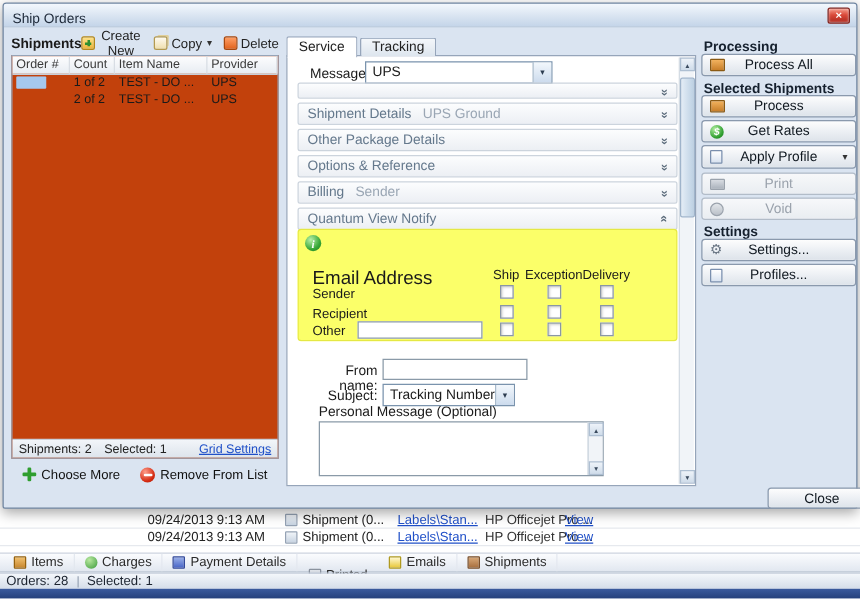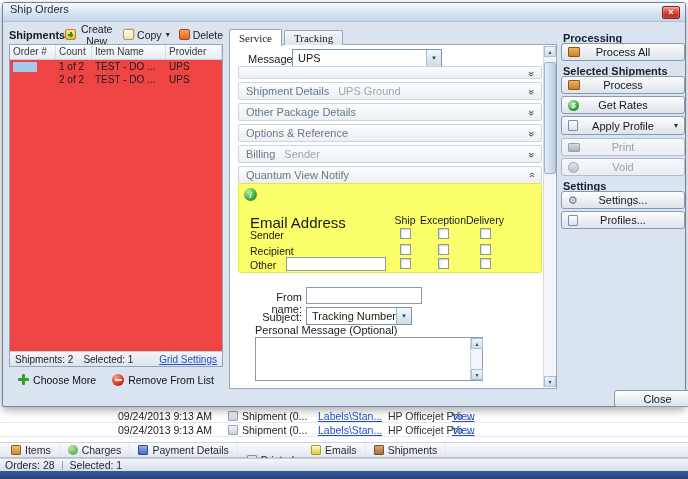--- a/index.html
+++ b/index.html
@@ -25,56 +25,56 @@
 .t-payment{background:linear-gradient(#9ab0e8,#4a66c8);border:1px solid #32489a}
 .t-printed{background:linear-gradient(#e0e4ea,#a8b0ba);border:1px solid #8a929e}
 .t-emails{background:linear-gradient(#fff8d0,#e8c83a);border:1px solid #b09a20}
 .t-shipments{background:linear-gradient(#d8a878,#a87040);border:1px solid #7a4e28}
 .statusbar{position:absolute;left:0;top:458px;width:688px;height:13px;background:linear-gradient(#f4f7fb,#d4dde9);border-top:1px solid #c2ccda;display:flex;align-items:center;padding-left:5px;font-size:10.5px;color:#1c2430}
 .vsep{width:1px;height:9px;background:#9aa6b6;margin:0 7px}
 .bottom-strip{position:absolute;left:0;top:471px;width:688px;height:8px;background:linear-gradient(#3a5a9e,var(--statusbar-strip,#24407a))}
 
 
 .dialog{position:absolute;left:2px;top:2px;width:684px;height:405px;background:var(--dialog-bg,#dae4f1);border:1px solid #6e84a0;border-radius:3px 3px 2px 2px;box-shadow:0 3px 10px rgba(0,0,0,.35);z-index:5}
-.titlebar{position:relative;height:19px;background:linear-gradient(#f3f8fd,#d9e4f1 55%,#c4d5e9);border-bottom:1px solid #aebfd4;border-radius:2px 2px 0 0;display:flex;align-items:flex-start;padding:0 7px;font-size:11px;color:#1c2838}
+.titlebar{position:relative;height:19px;background:linear-gradient(#f3f8fd,#d9e4f1 55%,#c4d5e9);border-bottom:1px solid #aebfd4;border-radius:2px 2px 0 0;display:flex;align-items:flex-end;padding:0 7px;font-size:11px;color:#1c2838}
 .closebtn{position:absolute;right:5px;top:3px;width:18px;height:13px;background:linear-gradient(#f59a8a,#da4a3a 45%,#ac261c);border:1px solid #82201a;border-radius:2px;color:#fff;font-size:9px;font-weight:bold;line-height:11px;text-align:center;box-shadow:inset 0 0 2px rgba(255,255,255,.7);cursor:pointer}
 .dbody{position:relative;height:384px}
 
 
 .left-head{position:absolute;left:6px;top:5px;width:214px;height:15px;display:flex;align-items:center}
 .bold{font-weight:bold}
 .ltools{display:flex;gap:9px;margin-left:auto}
 .tool{display:flex;align-items:center;gap:3px;font-size:10.5px;background:none;border:none;color:#222;cursor:pointer;font-family:inherit}
 .ico{width:11px;height:11px;border-radius:2px;position:relative;flex:0 0 auto}
 .ico-new{background:linear-gradient(#ffe38a,#ecb43a);border:1px solid #b4881c}
 .ico-new::before{content:"";position:absolute;left:2px;top:4px;width:5px;height:1.5px;background:#2f8f2f}
 .ico-new::after{content:"";position:absolute;left:4px;top:2px;width:1.5px;height:5px;background:#2f8f2f}
 .ico-copy{background:linear-gradient(#fefaf0,#f0dfae);border:1px solid #b49a50;box-shadow:2px -2px 0 -1px #e0cf9a}
 .ico-del{background:linear-gradient(#ff9f66,#e2641f);border:1px solid #a8480e}
 .dd{font-size:8px;color:#333;margin-left:1px}
-.lgrid{position:absolute;left:6px;top:22px;width:214px;height:323px;background:#ef4444;border:1px solid #95a4b8}
+.lgrid{position:absolute;left:6px;top:22px;width:214px;height:323px;background:#c2410c;border:1px solid #95a4b8}
 .ghead{display:flex;height:15px;background:linear-gradient(#fdfdfe,#e7ecf2);border-bottom:1px solid #c8cfd9}
 .gh{padding:1px 3px;border-right:1px solid #d8dde4;font-size:10px;color:#3a3a3a;white-space:nowrap;overflow:hidden}
 .grow{display:flex;height:13px;font-size:10px;align-items:center}
 .gc{padding:0 3px;white-space:nowrap;overflow:hidden}
 .c1{width:46px}.c2{width:36px}.c3{width:74px}.c4{flex:1}
 .selblock{display:inline-block;width:24px;height:10px;background:var(--selection-blue,#a6c8ee);border-radius:1px;vertical-align:middle}
 .gfoot{position:absolute;left:0;bottom:0;width:100%;height:15px;background:linear-gradient(#f2f5f9,#dde4ec);border-top:1px solid #c8cfd9;display:flex;align-items:center;gap:10px;padding:0 5px;font-size:10px;color:#222}
 .gfoot .link{margin-left:auto;font-size:10px}
 .left-actions{position:absolute;left:6px;top:352px;width:214px;display:flex;justify-content:center;gap:16px;font-size:10.5px;align-items:center}
 .lact{display:flex;align-items:flex-start;gap:4px;background:none;border:none;font-family:inherit;font-size:10.5px;color:#111;cursor:pointer}
 .plus{width:11px;height:11px;position:relative}
 .plus::before{content:"";position:absolute;left:0;top:4px;width:11px;height:3px;background:#2f9e2f;border-radius:1px}
 .plus::after{content:"";position:absolute;left:4px;top:0;width:3px;height:11px;background:#2f9e2f;border-radius:1px}
 .minus{width:12px;height:12px;border-radius:50%;background:radial-gradient(circle at 35% 30%,#ff9d8a,#d42b12 65%,#a81c08);position:relative}
 .minus::after{content:"";position:absolute;left:2.5px;top:5px;width:7px;height:2px;background:#fff;border-radius:1px}
 
 
 .ctabs{position:absolute;left:226px;top:7px;display:flex;z-index:3}
-.ctab{height:15px;margin-top:1px;padding:1px 9px;font-size:11px;background:linear-gradient(#f4f7fa,#dde5ee);border:1px solid #96a5ba;border-bottom:none;border-radius:2px 2px 0 0;margin-right:2px;color:#222;cursor:pointer;font-family:Liberation Serif, serif}
+.ctab{height:15px;margin-top:1px;padding:1px 9px;font-size:11px;background:linear-gradient(#f4f7fa,#dde5ee);border:1px solid #96a5ba;border-bottom:none;border-radius:2px 2px 0 0;margin-right:2px;color:#222;cursor:pointer;font-family:Liberation Sans, sans-serif}
 .ctab.active{height:17px;margin-top:0;background:#fff;z-index:4;position:relative}
 .page{position:absolute;left:226px;top:22px;width:328px;height:345px;background:#fff;border:1px solid #96a5ba}
 .prov-label{position:absolute;left:18px;top:8px}
 .select{position:absolute;display:flex;align-items:center;background:#fff;border:1px solid #7a93ad;height:18px;font-size:11px;cursor:pointer}
 .select .val{flex:1;padding:0 5px;white-space:nowrap;overflow:hidden}
 .select .sbtn{width:15px;align-self:stretch;background:linear-gradient(#f2f7fc,#ccdbed);border-left:1px solid #a8bacc;display:flex;align-items:center;justify-content:center;font-size:7px;color:#2c3c50}
 .sel-provider{left:62px;top:4px;width:150px}
 .sec{position:absolute;left:8px;width:304px;height:18px;border:1px solid #ccd4dd;border-radius:2px;background:linear-gradient(#fcfdfe,#eceff4);display:flex;align-items:center;padding:0 7px;color:var(--section-label,#64788c);cursor:pointer}
 .sec .detail{color:#9aa6b4;margin-left:9px}
 .chev{margin-left:auto;transform:rotate(90deg);font-weight:bold;color:#5a6a7a;font-size:10px;letter-spacing:-1px}

